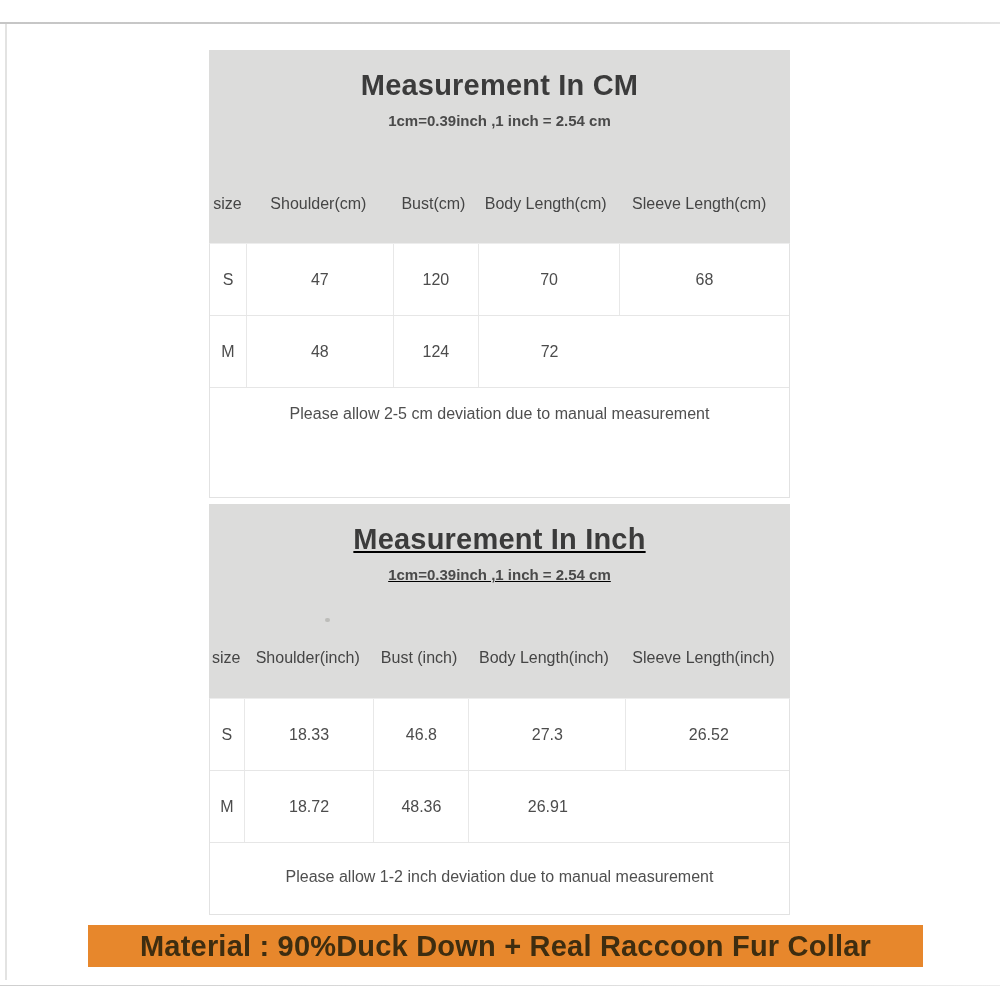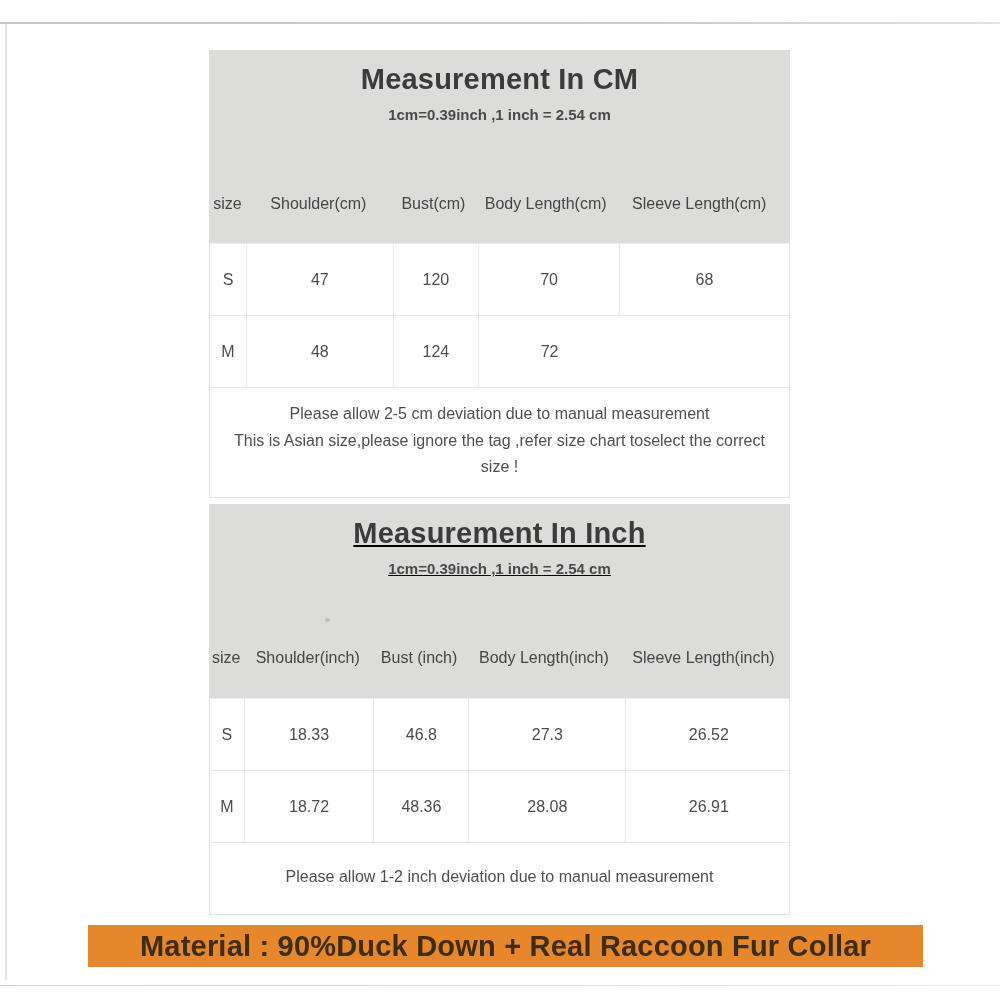--- a/index.html
+++ b/index.html
@@ -12,21 +12,21 @@
                 background:linear-gradient(to right,#c6c6c6 0%,#cdcdcd 70%,#e3e3e3 100%); }
   .hair-left  { position:absolute; top:24px; left:5px; width:2px; height:956px; background:#e3e3e2; }
   .hair-bottom{ position:absolute; top:985px; left:0; width:100%; height:1px;
                 background:linear-gradient(to right,#cfcfcf 0%,#dedede 60%,#ececec 100%); }
 
   .panel { position:absolute; left:209px; top:50px; width:581px; }
 
   .gray-head { position:relative; background:#dcdcdb; }
   .gray-head.cm   { height:193px; }
   .gray-head.inch { height:194px;text-decoration:underline; }
-  .sec-title { padding-top:12px; text-align:center; font-size:29px; font-weight:700;
+  .sec-title { padding-top:18px; text-align:center; font-size:29px; font-weight:700;
                color:#3b3b3b; line-height:34px; letter-spacing:0.2px; }
   .sec-subtitle { margin-top:10px; text-align:center; font-size:15px; font-weight:600;
                   color:#4a4a4a; line-height:18px; }
   .col-head { position:absolute; left:0; right:7px; top:145px; display:grid; }
   .col-head span { display:flex; align-items:center; justify-content:center;
                    font-size:16px; color:#454545; line-height:18px; white-space:nowrap; }
 
   .grid-cm   { grid-template-columns:6.4% 25.3% 14.8% 24.3% 29.2%; }
   .grid-inch { grid-template-columns:6.0% 22.4% 16.4% 27.1% 28.5%; }
 
@@ -80,21 +80,20 @@
           <div class="cell">68</div>
         </div>
         <div class="trow grid-cm">
           <div class="cell">M</div>
           <div class="cell">48</div>
           <div class="cell">124</div>
           <div class="cell">72</div>
         </div>
         <div class="note cm">
           <div>Please allow 2-5 cm deviation due to manual measurement</div>
-          <div>This is Asian size,please ignore the tag ,refer size chart toselect the correct size !</div>
         </div>
       </div>
     </section>
 
     <section style="margin-top:6px;">
       <div class="gray-head inch">
         <div class="sec-title">Measurement In Inch</div>
         <div class="sec-subtitle">1cm=0.39inch ,1 inch = 2.54 cm</div>
         <div class="col-head grid-inch">
           <span>size</span>
@@ -109,21 +108,20 @@
           <div class="cell">S</div>
           <div class="cell">18.33</div>
           <div class="cell">46.8</div>
           <div class="cell">27.3</div>
           <div class="cell">26.52</div>
         </div>
         <div class="trow grid-inch">
           <div class="cell">M</div>
           <div class="cell">18.72</div>
           <div class="cell">48.36</div>
-          <div class="cell">28.08</div>
           <div class="cell">26.91</div>
         </div>
         <div class="note inch">Please allow 1-2 inch deviation due to manual measurement</div>
       </div>
     </section>
 
   </div>
 
   <div class="artifact-dot"></div>
 

